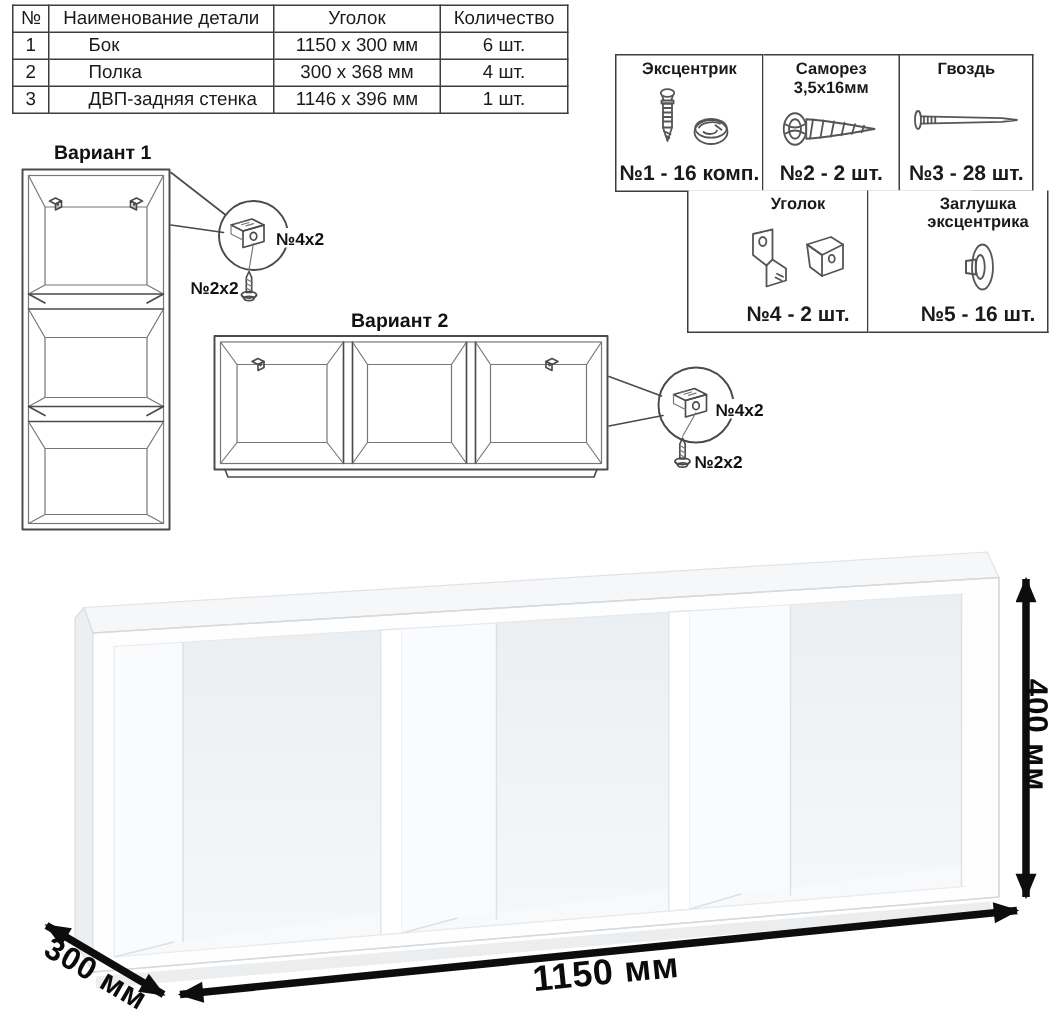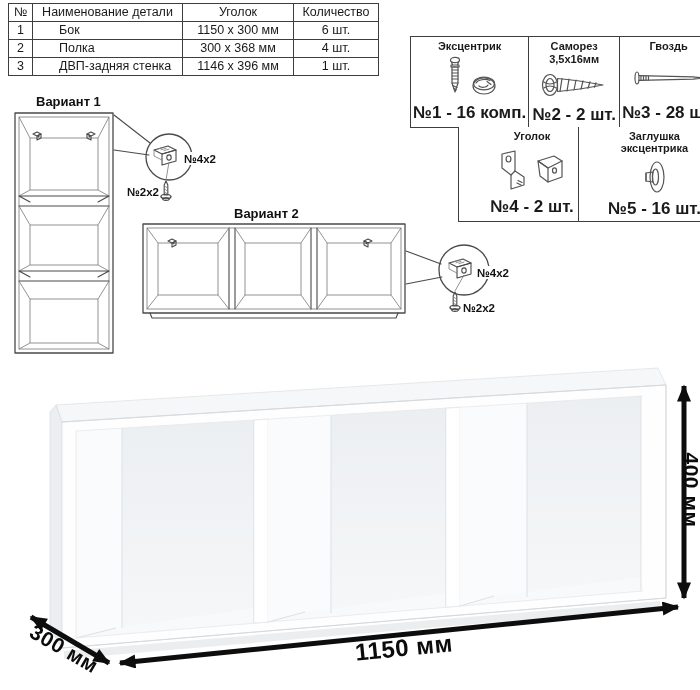--- a/index.html
+++ b/index.html
@@ -10,24 +10,24 @@
                table-layout:fixed;font-size:12.5px;background:#fff;}
   #parts-table th,#parts-table td{border:1.4px solid #3d3d3d;height:17px;line-height:17px;
                padding:0 5px;font-weight:normal;text-align:center;white-space:nowrap;overflow:hidden;}
   #parts-table td.name{text-align:left;padding-left:26px;}
   
   .hw-row{position:absolute;display:flex;background:#fff;}
   #hw-top{left:410px;top:36px;width:276px;height:92px;}
   #hw-bottom{left:458px;top:126.5px;width:190px;height:95.5px;}
   .hw-cell{flex:1;border:1.6px solid #3d3d3d;display:flex;flex-direction:column;align-items:center;
            justify-content:space-between;padding:3px 2px 4px;box-sizing:border-box;background:#fff;}
-  .hw-cell + .hw-cell{border-left:none;}
+  .hw-cell + .hw-cell{border-left:none;justify-content:center;}
   #hw-bottom .hw-cell{border-top:none;padding-left:29px;}
   .hw-name{font-weight:bold;font-size:11px;text-align:center;line-height:1.15;}
-  .hw-count{font-weight:bold;font-size:17px;white-space:nowrap;}
+  .hw-count{font-weight:bold;font-size:14px;white-space:nowrap;}
   .hw-icon{flex:1;display:flex;align-items:center;justify-content:center;width:100%;}
   
   svg.layer{position:absolute;left:0;}
   #variants{top:85px;}
   #render{top:360px;}
   .sketch{stroke:#4a4a4a;fill:none;stroke-width:1.1;stroke-linejoin:round;stroke-linecap:round;}
   .sketch2{stroke:#4a4a4a;fill:none;stroke-width:1.3;stroke-linejoin:round;}
   .thin{stroke:#777;fill:none;stroke-width:0.8;}
   .hwicon{stroke:#555;fill:none;stroke-width:1.2;stroke-linejoin:round;stroke-linecap:round;}
   text.variant-title{font-weight:bold;font-size:13px;fill:#111;}

